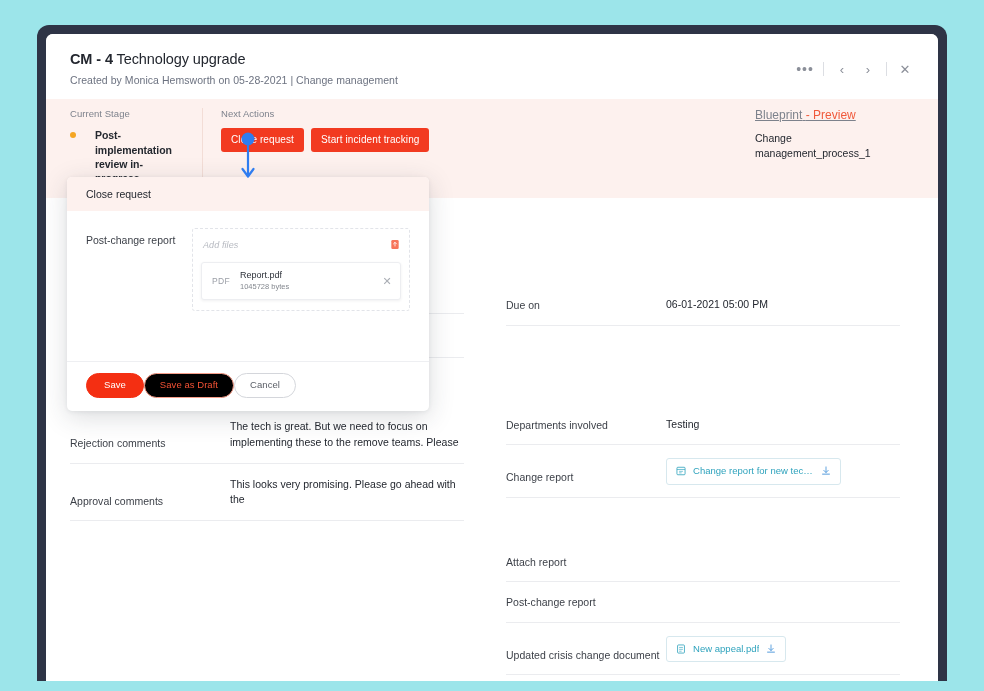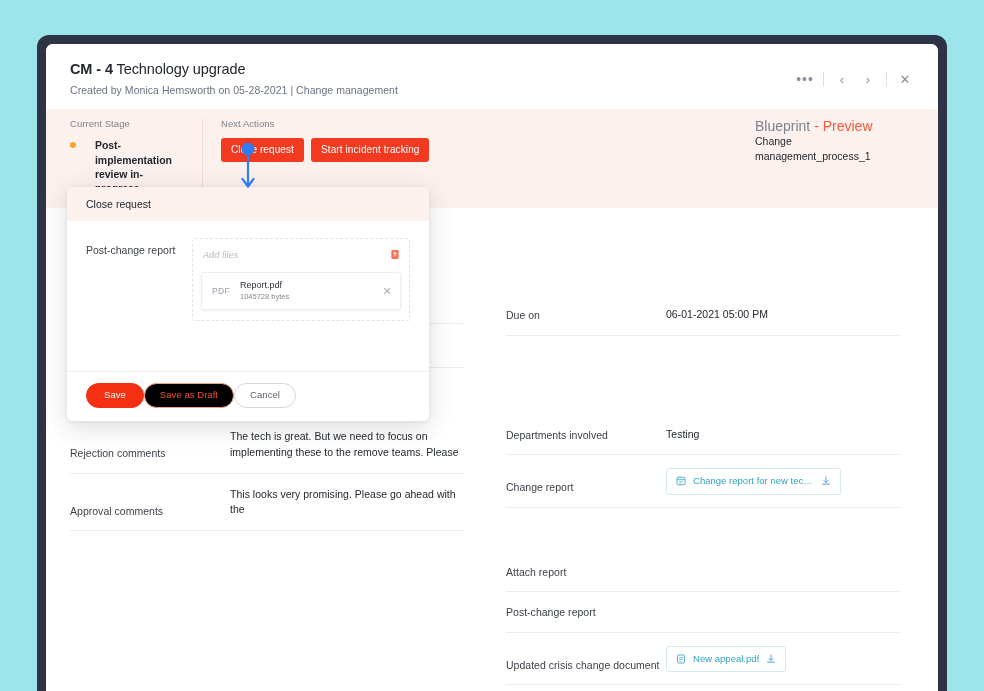--- a/index.html
+++ b/index.html
@@ -14,21 +14,21 @@
   body {
     background: #9ce5ea;
     font-family: "Liberation Sans", sans-serif;
     -webkit-font-smoothing: antialiased;
   }
 
   
   .device-frame {
     position: absolute;
     left: 37px;
-    top: 35px;
+    top: 25px;
     width: 910px;
     height: 656px;
     background: #2e3446;
     border-radius: 12px 12px 0 0;
     padding: 9px;
     padding-bottom: 0;
   }
 
   .app-card {
     position: relative;
@@ -143,22 +143,24 @@
     border-radius: 3px;
     font-size: 10px;
     padding: 6px 10px 7px;
     cursor: pointer;
     font-family: "Liberation Sans", sans-serif;
     letter-spacing: 0.1px;
     white-space: nowrap;
   }
 
   .bp-label-row {
-    font-size: 14px;
+    font-size: 12px;
     color: #7d828c;
+    margin-bottom: 9px;
+    text-decoration: underline;
   }
   .bp-preview { color: #f05a3c; }
   .bp-name {
     font-size: 10.5px;
     color: #24282f;
     line-height: 1.35;
     max-width: 120px;
   }
 
   

